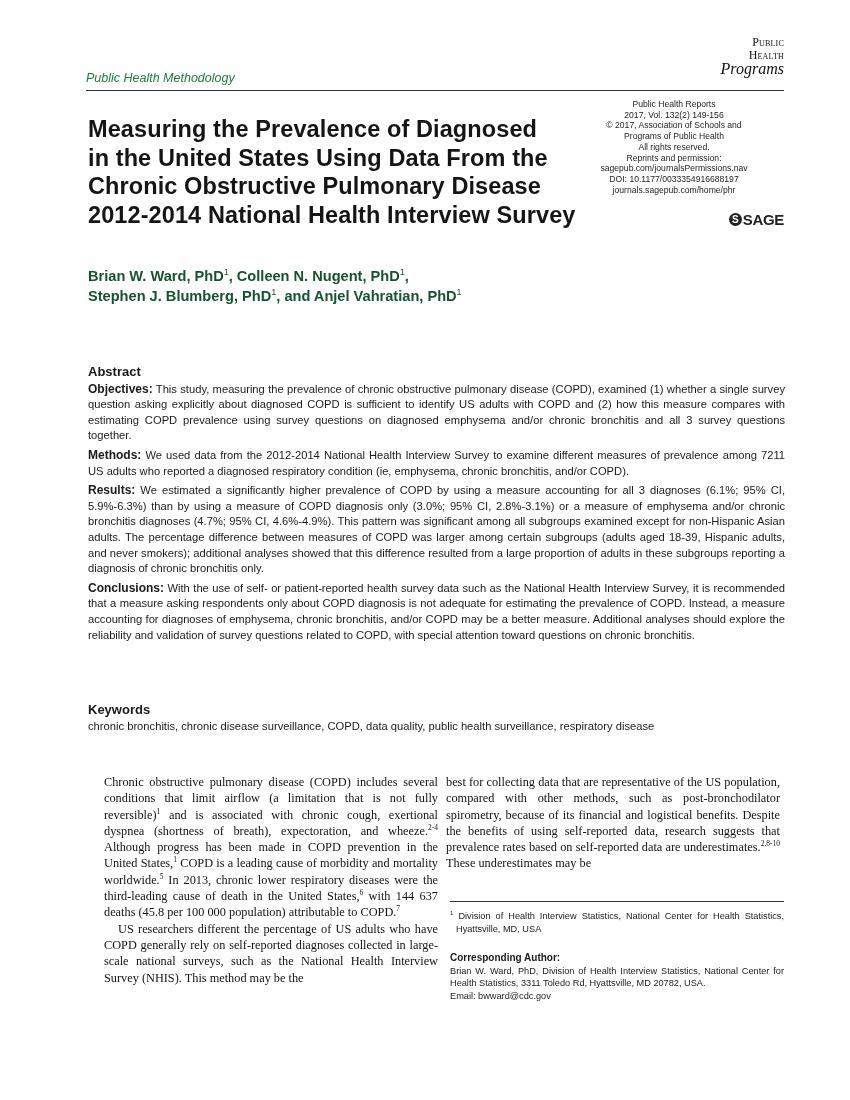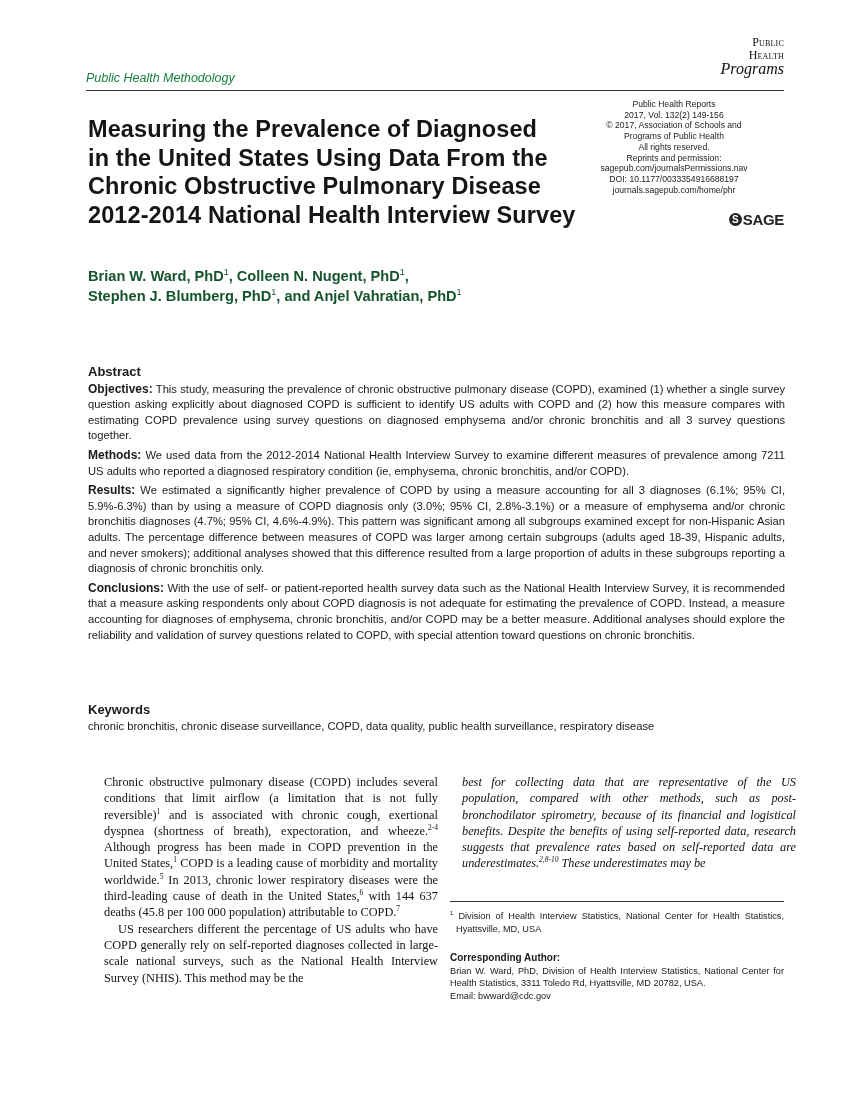--- a/index.html
+++ b/index.html
@@ -70,21 +70,21 @@
     
     .col {
       top: 774px; width: 334px;
       font-family: "Liberation Serif", serif; font-size: 12.3px; line-height: 16.3px;
       color: #111; text-align: justify;
     }
     .col p { margin: 0; }
     .col p.indent { text-indent: 14px; }
     .col sup { font-size: 7.5px; line-height: 0; vertical-align: 5px; }
     .col-left { left: 96px; margin-left: 8px; }
-    .col-right { left: 462px; font-style: italic; }
+    .col-right { left: 446px; }
 
     .fn-rule {
       left: 450px; top: 901px; width: 334px; border-top: 1.2px solid #333;
     }
     .footnote {
       left: 450px; top: 910px; width: 334px;
       font-size: 9.2px; line-height: 12.6px; color: #1a1a1a; text-align: justify;
     }
     .footnote sup { font-size: 6px; vertical-align: 4px; line-height: 0; }
     .footnote .affil { padding-left: 6px; text-indent: -6px; }

